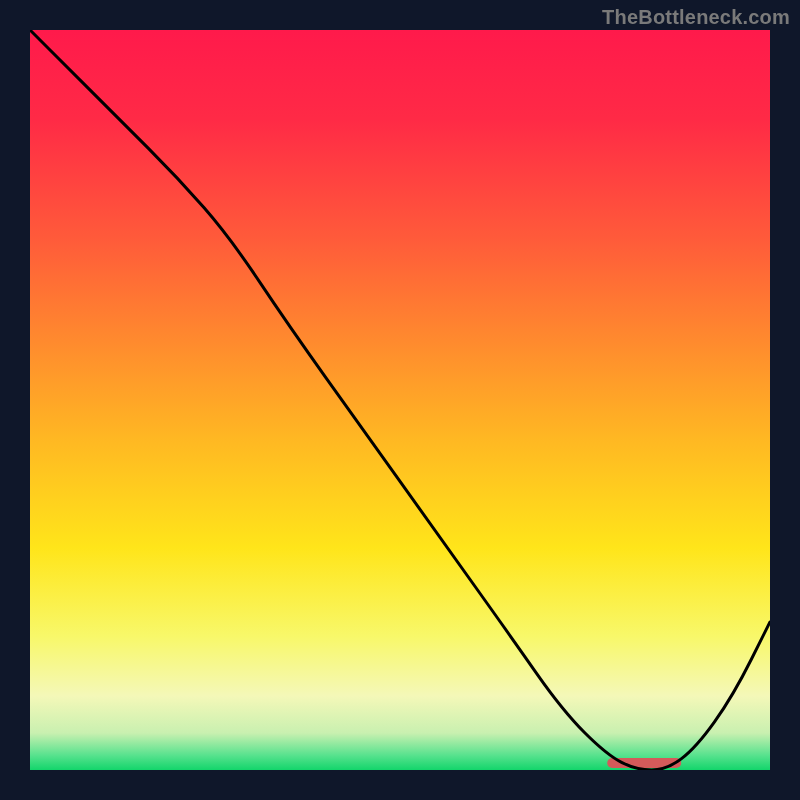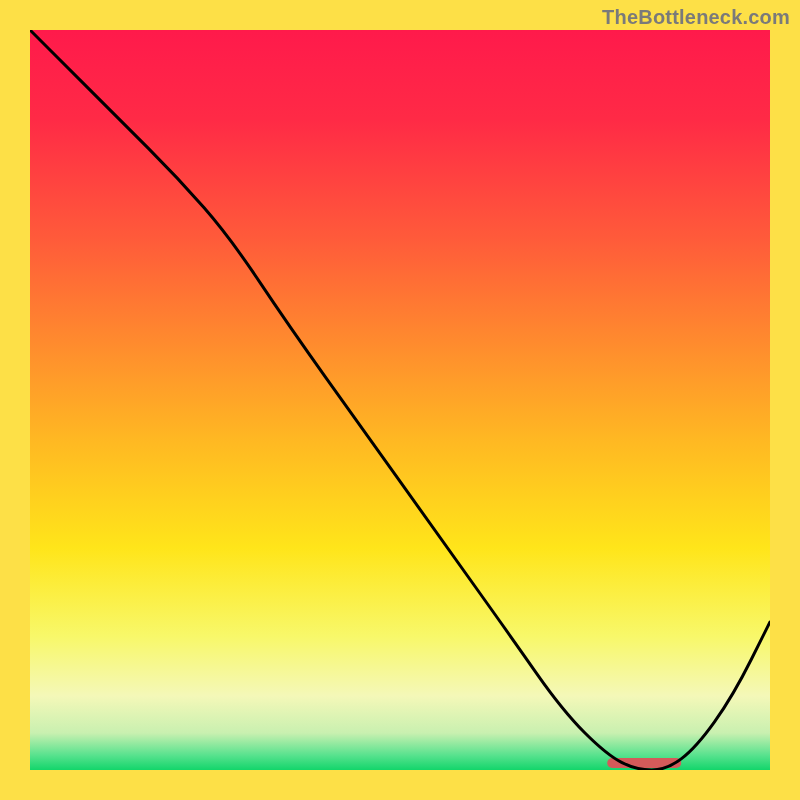--- a/index.html
+++ b/index.html
@@ -8,21 +8,21 @@
     width: 800px;
     height: 800px;
     background: #000;
     font-family: Arial, Helvetica, sans-serif;
     overflow: hidden;
   }
   .stage {
     position: relative;
     width: 800px;
     height: 800px;
-    background: #fde047;
+    background: #0f172a;
   }
   .attribution {
     position: absolute;
     top: 6px;
     right: 10px;
     color: #7a7a7a;
     font-size: 20px;
     font-weight: 600;
     letter-spacing: 0.2px;
     user-select: none;

